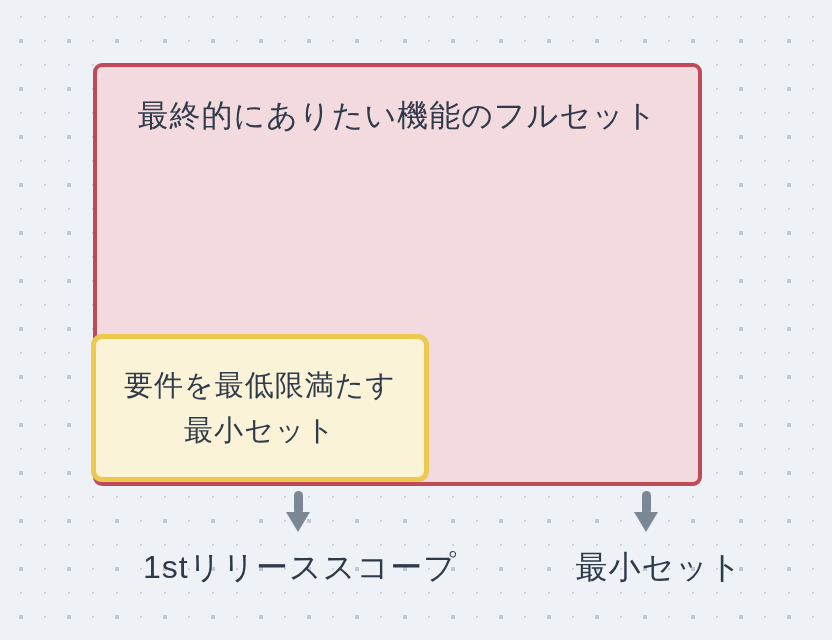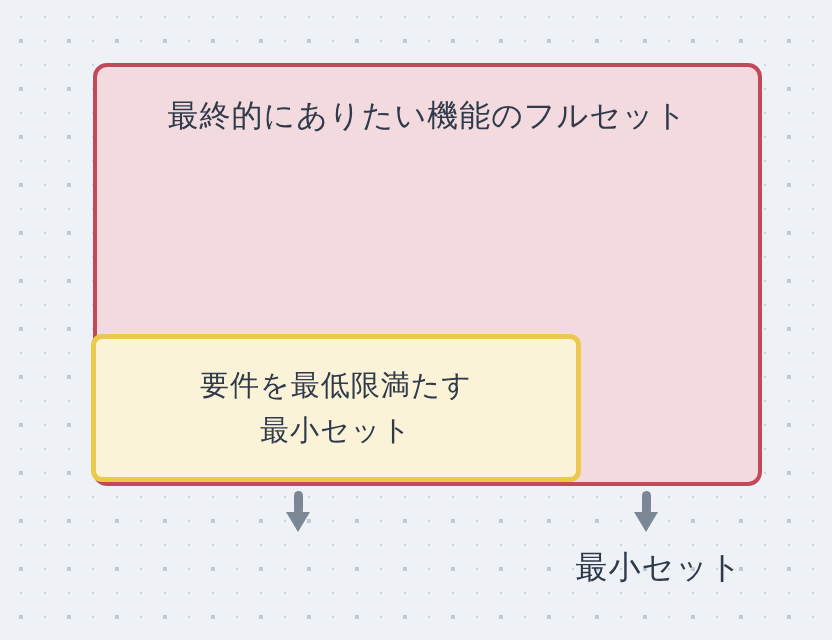--- a/index.html
+++ b/index.html
@@ -19,44 +19,44 @@
     background-size: 48px 48px, 24px 24px;
     background-position: -3px 17px, 9px 5px;
     font-family: "Liberation Sans", "DejaVu Sans", sans-serif;
     color: #2f3a4a;
   }
 
   .full-set-box {
     position: absolute;
     left: 93px;
     top: 63px;
-    width: 669px;
+    width: 609px;
     height: 423px;
     box-sizing: border-box;
     background: #f2dade;
     border: 4px solid #c14a5a;
-    border-radius: 14px;
+    border-radius: 9px;
     display: flex;
     justify-content: center;
     align-items: flex-start;
     padding-top: 30px;
     z-index: 1;
   }
   .full-set-label {
     font-size: 31px;
     line-height: 38px;
     letter-spacing: 1px;
     text-align: center;
   }
 
   .min-set-box {
     position: absolute;
     left: 91px;
     top: 334px;
-    width: 490px;
+    width: 338px;
     height: 148px;
     box-sizing: border-box;
     background: #faf3d8;
     border: 5px solid #ecc84f;
     border-radius: 11px;
     display: flex;
     justify-content: center;
     align-items: center;
     z-index: 2;
   }
@@ -113,16 +113,17 @@
     </svg>
   </div>
 
   <div class="down-arrow right">
     <svg width="24" height="41" viewBox="0 0 24 41" aria-hidden="true">
       <rect x="8" y="0" width="9" height="24" rx="4.5" fill="#7b8794"></rect>
       <polygon points="0,21 24,21 12,41" fill="#7b8794"></polygon>
     </svg>
   </div>
 
+  <div class="bottom-label left">1stリリーススコープ</div>
 
   <div class="bottom-label right">最小セット</div>
 
 </div>
 
 </body></html>

